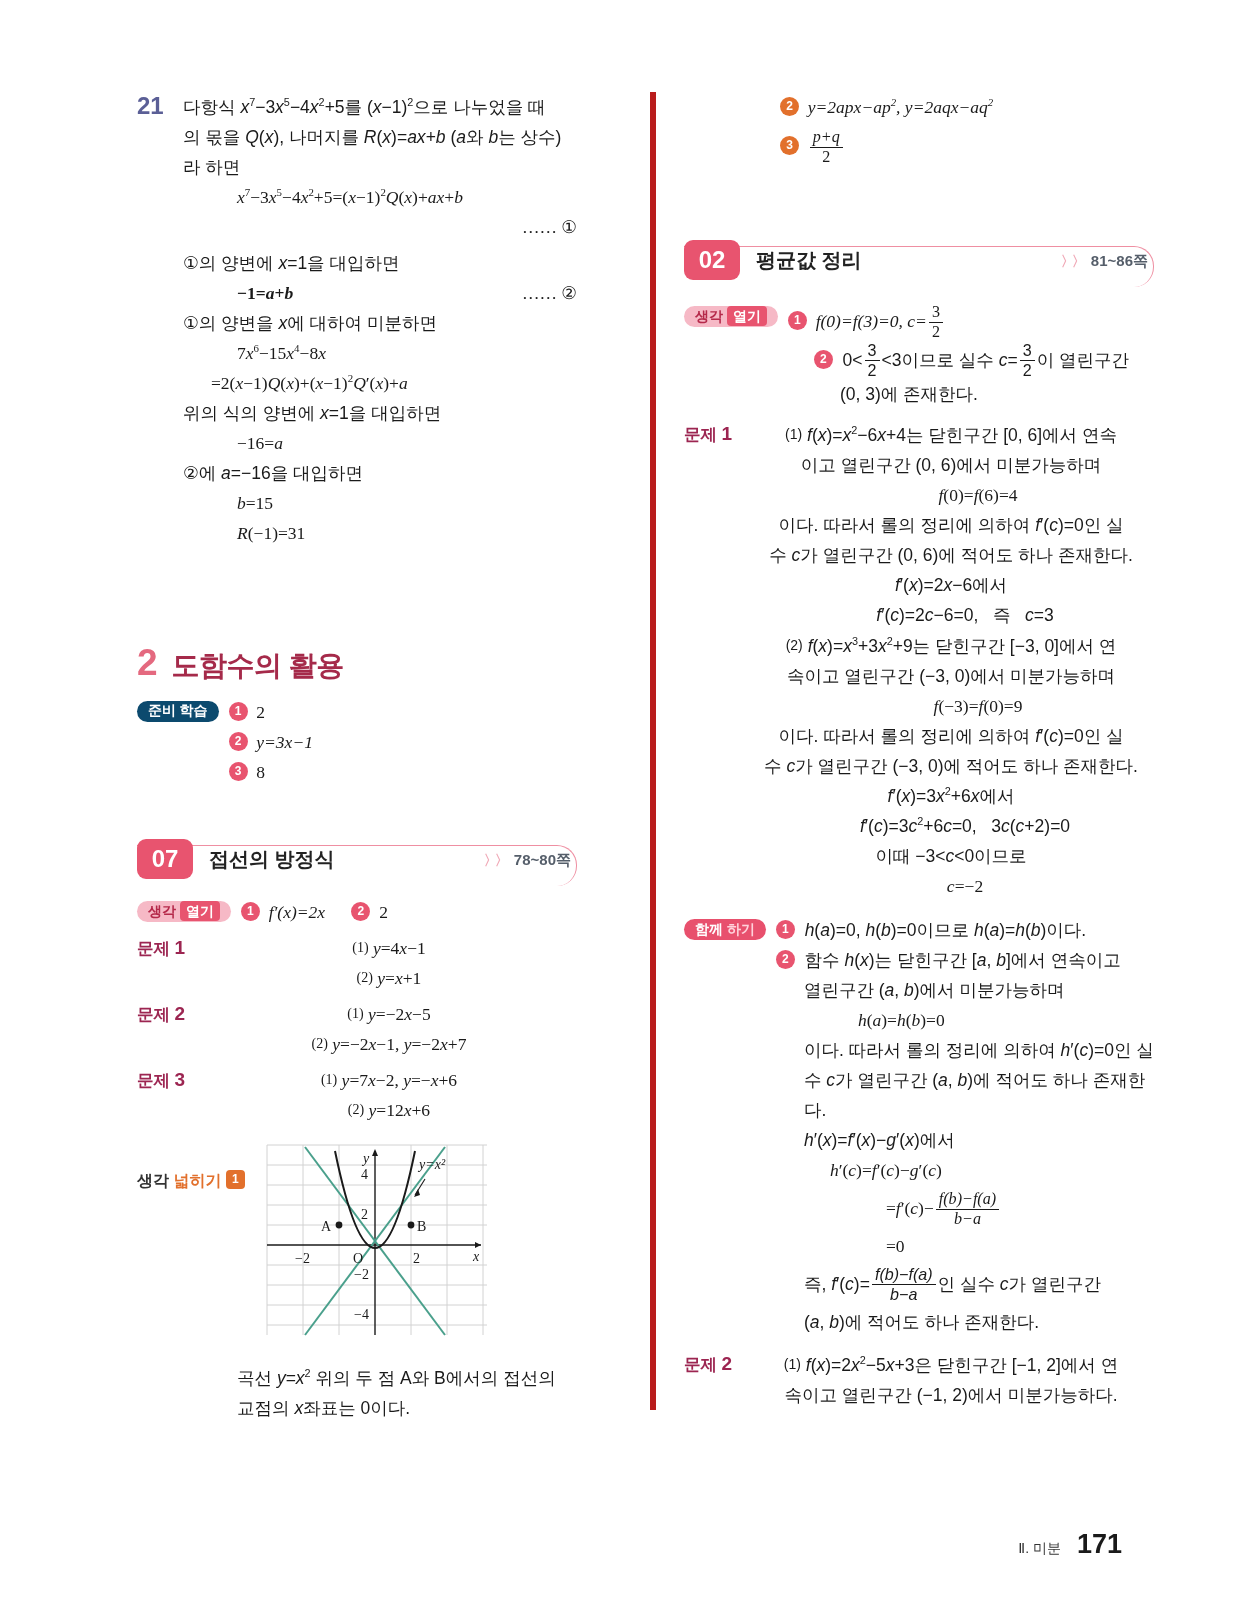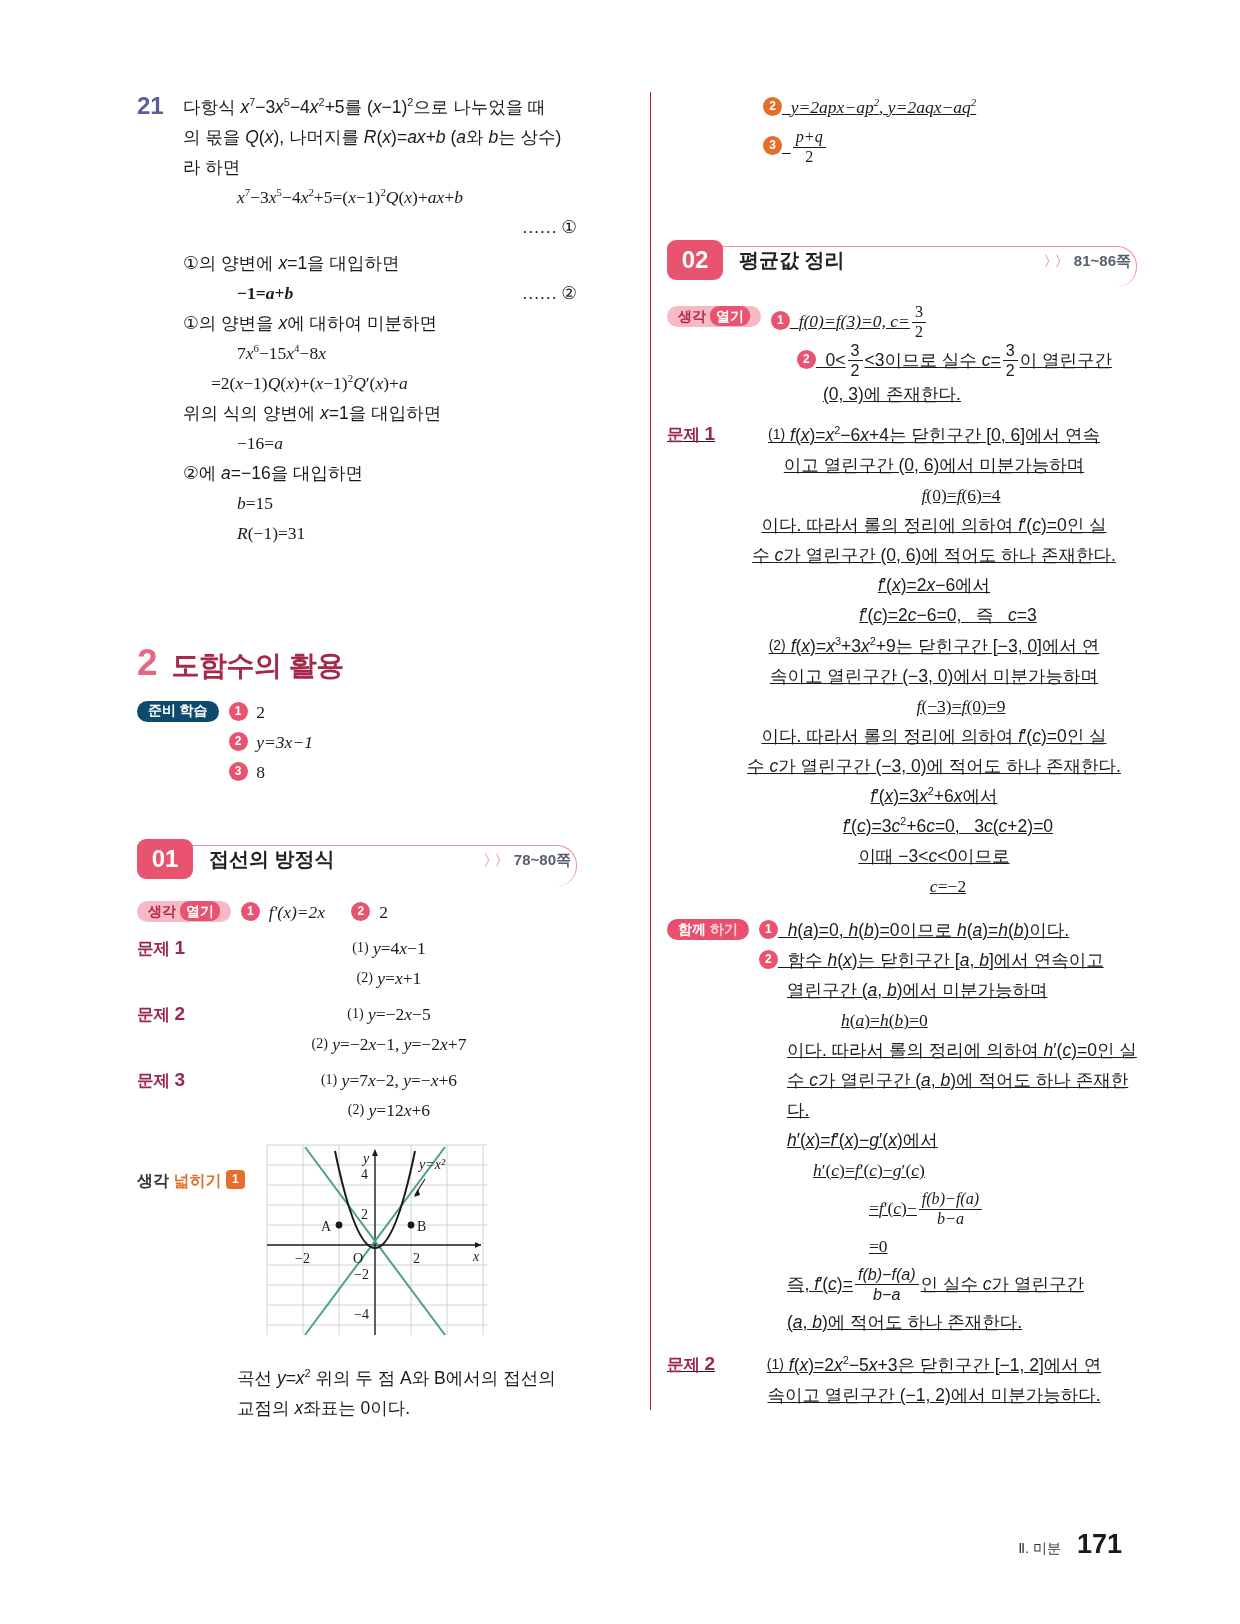--- a/index.html
+++ b/index.html
@@ -9,21 +9,21 @@
     font-family:"Liberation Serif","DejaVu Serif",serif;
     color:#1a1a1a;
     position:relative;
     overflow:hidden;
   }
   .page{position:relative;width:1240px;height:1624px;}
 
   
   .col{position:absolute;top:92px;width:440px;}
   .col-left{left:137px;}
-  .col-right{left:650px;border-left:1px solid #b91c1c;padding-left:16px;width:470px;top:92px;text-decoration:underline;}
+  .col-right{left:650px;border-left:6px solid #b91c1c;padding-left:28px;width:470px;top:92px;}
 
   
   .ko{font-family:"Liberation Sans","DejaVu Sans",sans-serif;}
   .line{font-size:17.5px;line-height:30px;margin:0;white-space:normal;}
   .indent1{padding-left:28px;}
   .indent2{padding-left:54px;}
   .indent3{padding-left:82px;}
   .indent4{padding-left:110px;}
   .hang{padding-left:56px;text-indent:-56px;}
 
@@ -60,21 +60,21 @@
     font-family:"Liberation Sans","DejaVu Sans",sans-serif;
     font-weight:bold;font-size:14px;
     padding:3px 11px 4px 11px;
     line-height:1;
     white-space:nowrap;
     vertical-align:middle;
   }
   .tag-prep{background:#0c4a6e;color:#ffffff;font-family:Liberation Serif, serif;}
   .tag-prep .w2{color:#ffffff;}
   .tag-open{background:#f6b9c6;color:#b5294a;}
-  .tag-open .w2{color:#ffffff;background:#e8546f;border-radius:9px;padding:2px 6px;}
+  .tag-open .w2{color:#ffffff;background:#e8546f;border-radius:4px;padding:2px 6px;}
   .tag-together{background:#e8506d;color:#ffffff;}
   .tag-together .w2{color:#ffd2db;}
 
   
   .bul{
     display:inline-block;width:19px;height:19px;
     line-height:19px;text-align:center;border-radius:50%;
     font-family:"Liberation Sans","DejaVu Sans",sans-serif;
     font-weight:bold;font-size:12px;color:#ffffff;
     vertical-align:middle;
@@ -242,21 +242,21 @@
         </div>
         <div class="line">
           <span class="bul bul-pink">3</span>
           &nbsp;<span>8</span>
         </div>
       </div>
     </div>
 
     <div class="section-head" style="margin-top:52px;">
       <div class="bar"></div>
-      <div class="badge">01</div>
+      <div class="badge">07</div>
       <div class="stitle">접선의 방정식</div>
       <div class="pages">
         <span class="chev">〉〉</span>
         <span>78~80쪽</span>
       </div>
     </div>
 
     <div class="ex-row" style="margin-top:12px;">
       <div class="ex-tag">
         <span class="tag tag-open">

